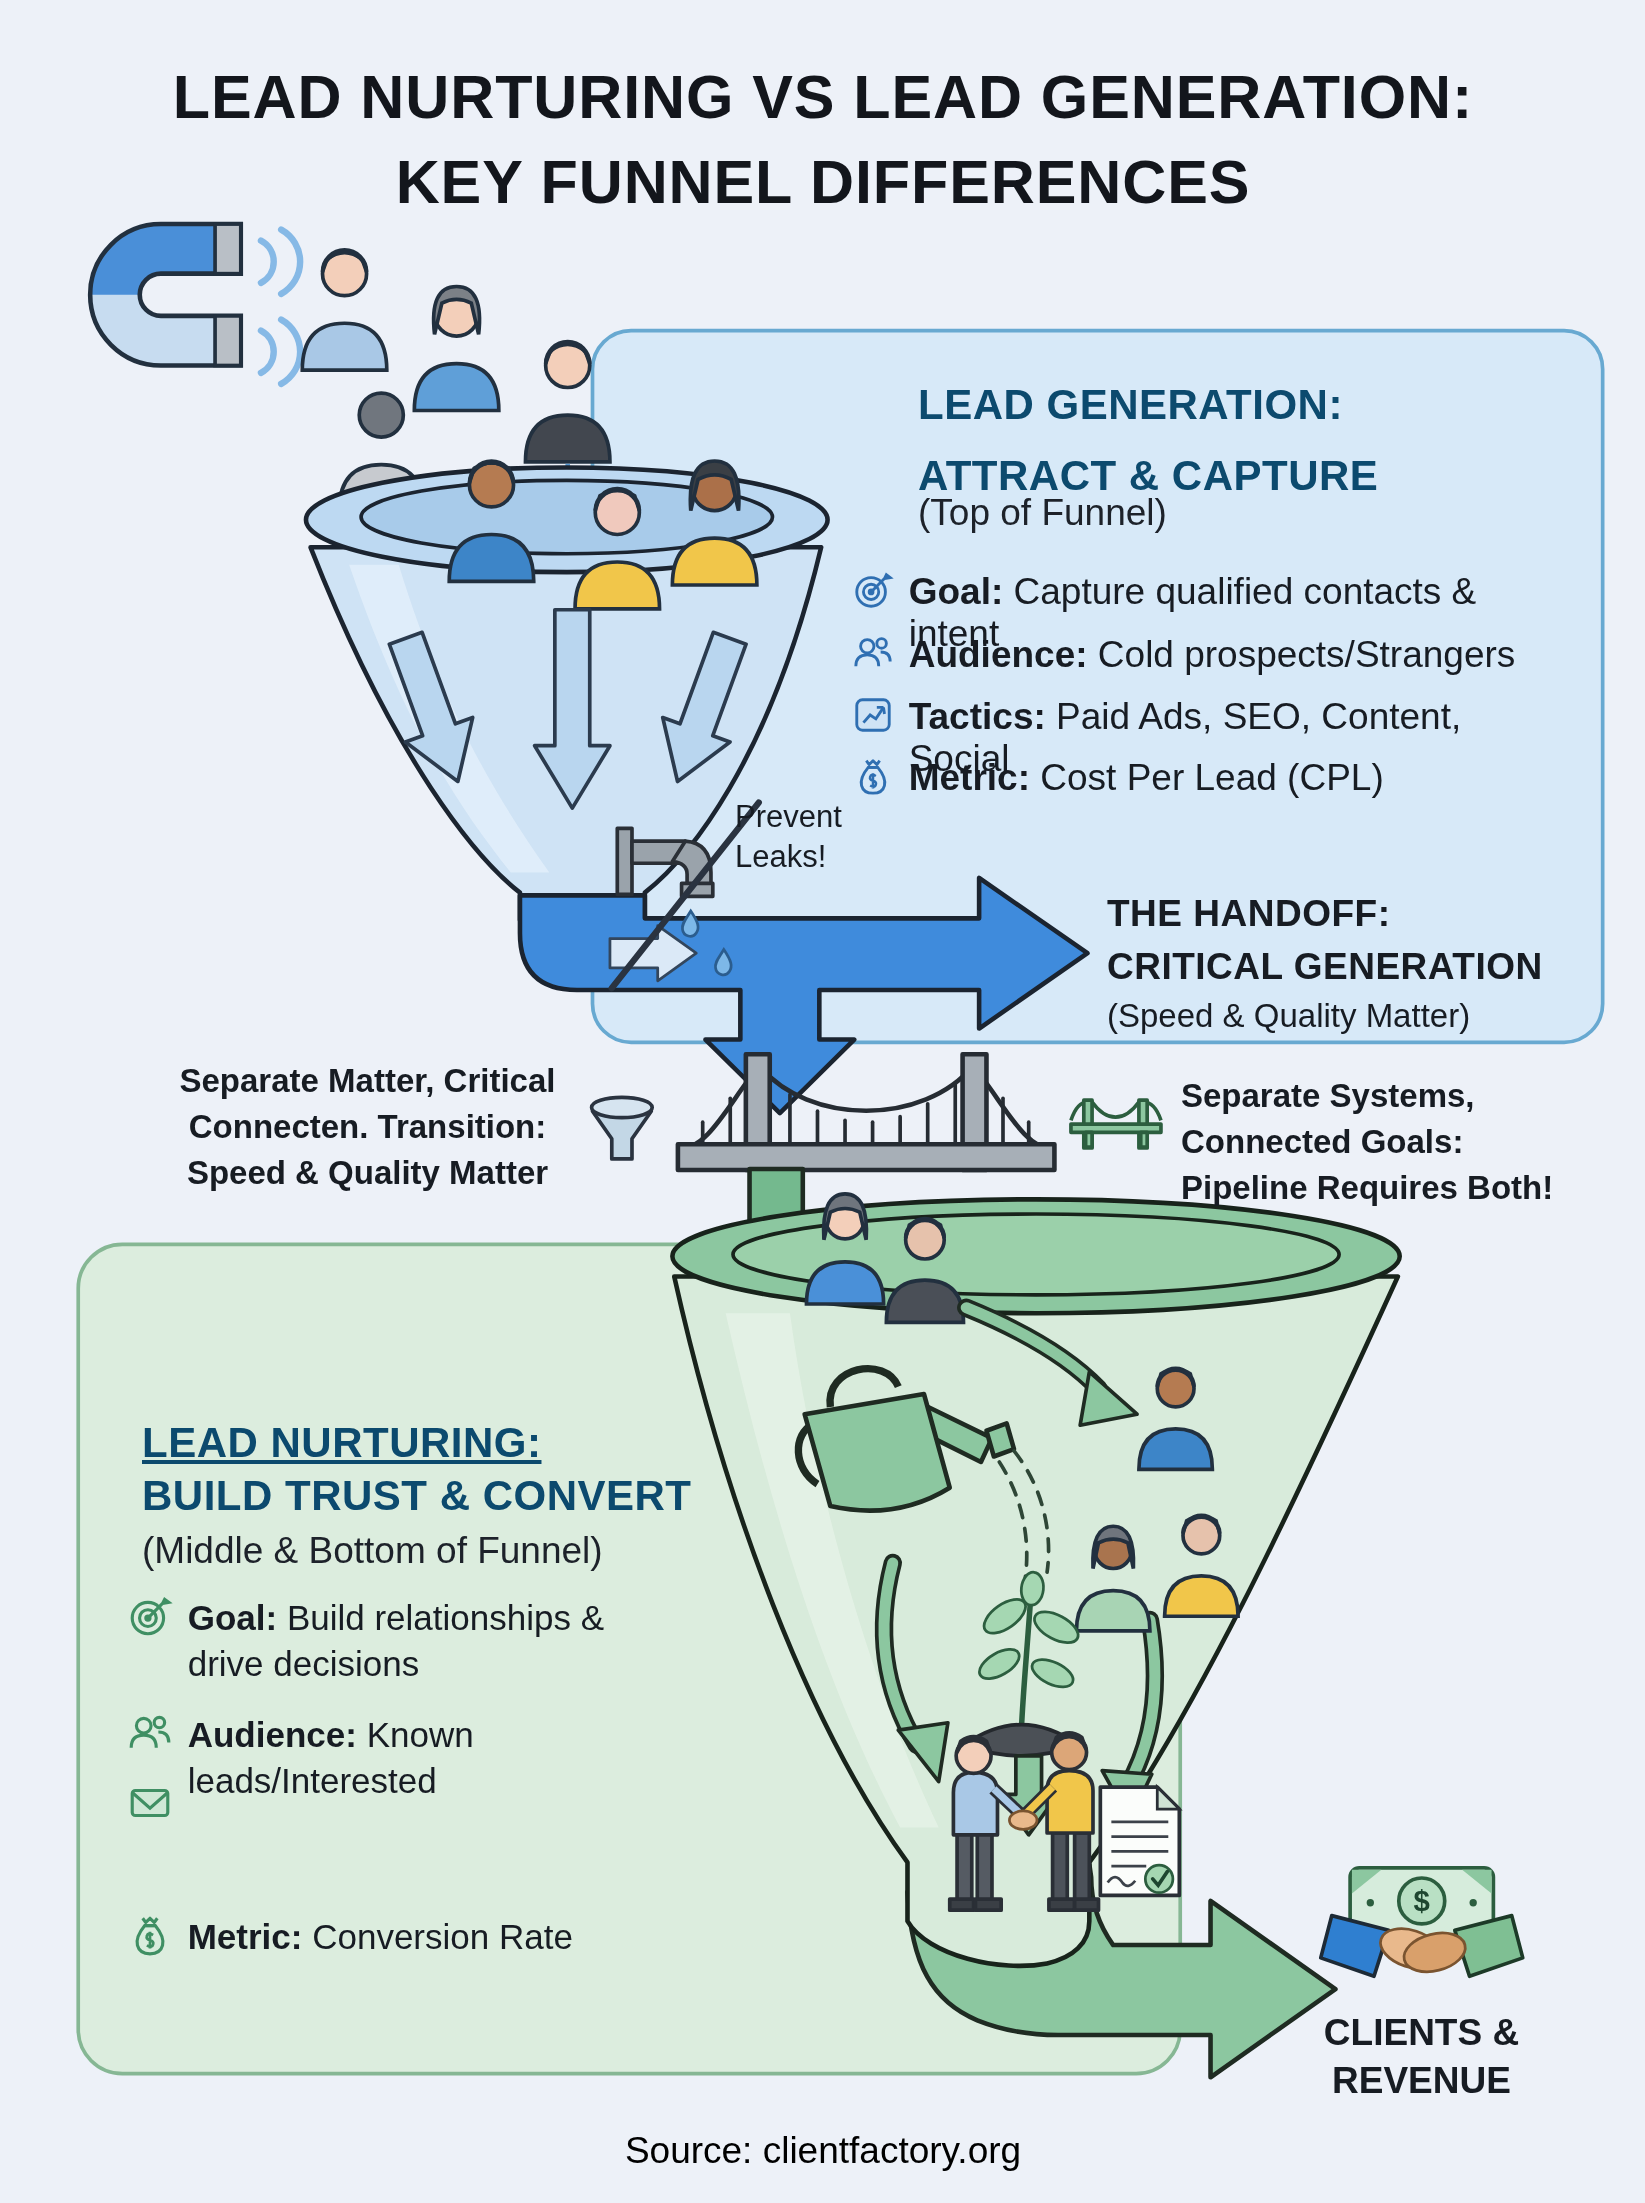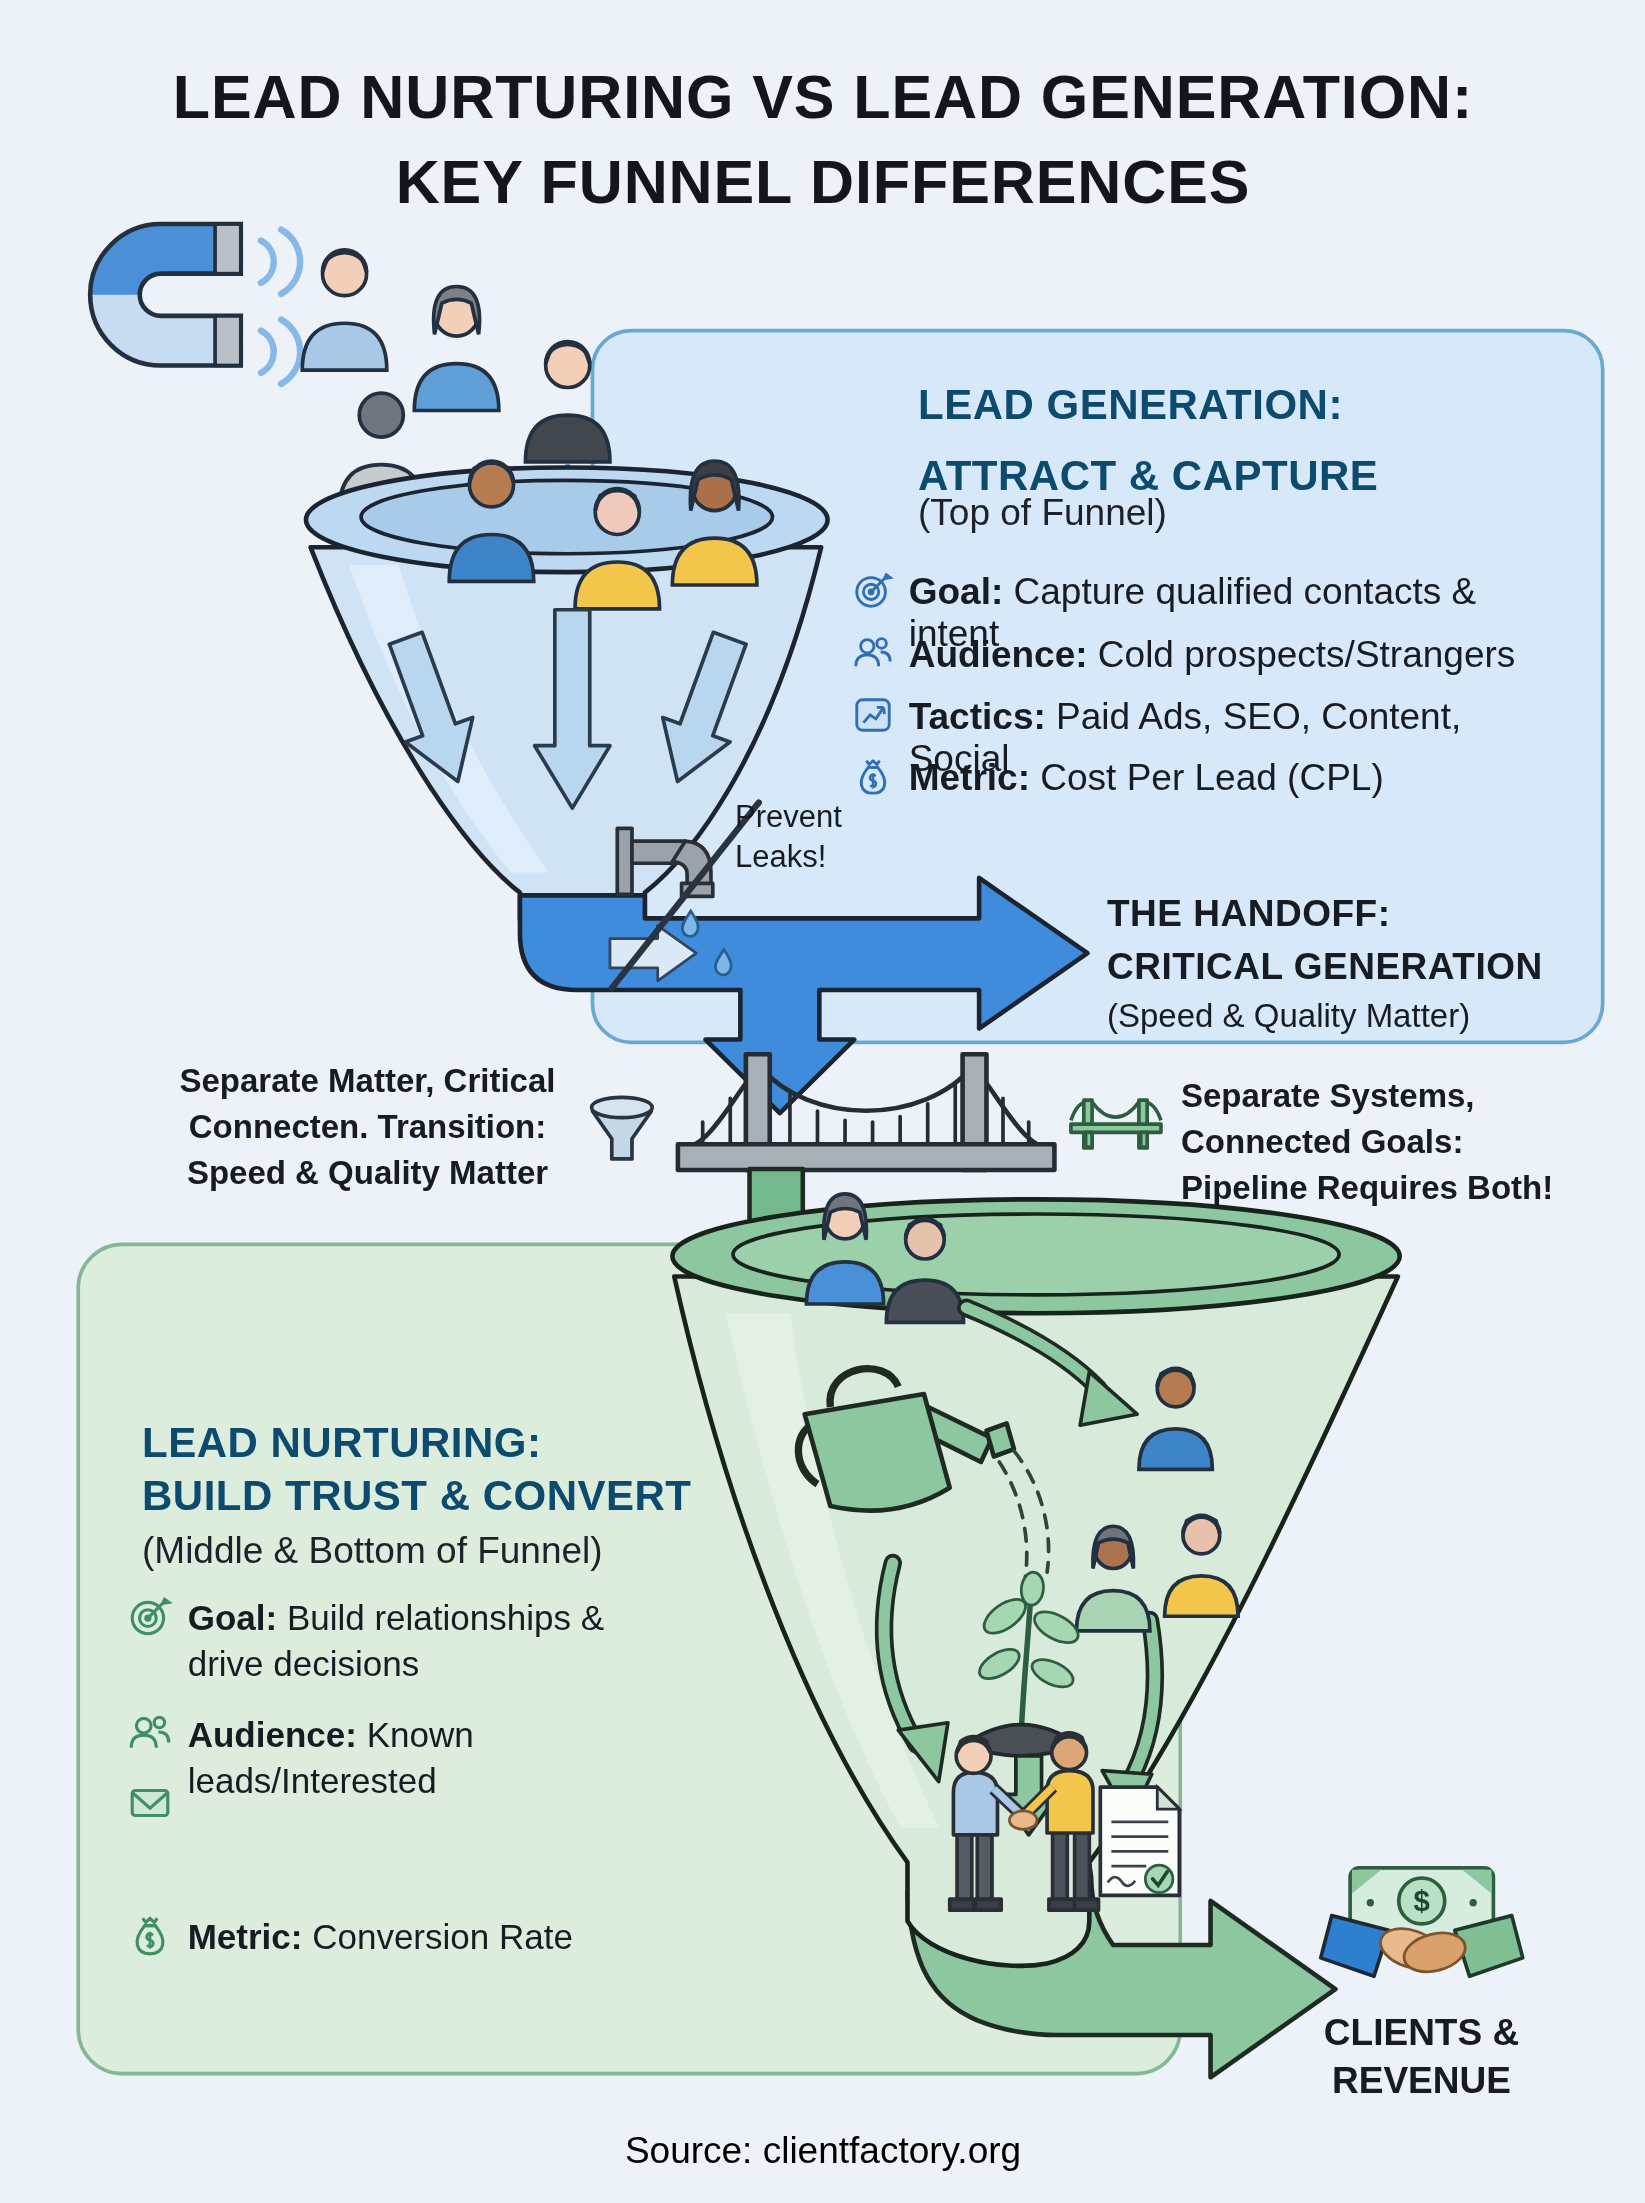--- a/index.html
+++ b/index.html
@@ -337,21 +337,21 @@
     <div>Separate Matter, Critical</div>
     <div>Connecten. Transition:</div>
     <div>Speed &amp; Quality Matter</div>
   </div>
   <div class="abs note" style="left:1181px;top:1073px;width:441px;">
     <div>Separate Systems,</div>
     <div>Connected Goals:</div>
     <div>Pipeline Requires Both!</div>
   </div>
 
-  <div class="abs h-bold" style="left:142px;top:1419px;">LEAD NURTURING:</div>
+  <div class="abs h-bold" style="left:142px;top:1419px;text-decoration:underline;">LEAD NURTURING:</div>
   <div class="abs h-bold" style="left:142px;top:1472px;">BUILD TRUST &amp; CONVERT</div>
   <div class="abs h-sub" style="left:142px;top:1530px;">(Middle &amp; Bottom of Funnel)</div>
 
   <div class="abs item green" style="left:127px;top:1593px;width:514px;">
     <span class="ic">
       <svg width="46" height="46" viewBox="0 0 44 44" fill="none" stroke="#3f8f63" stroke-width="3">
         <circle cx="20" cy="24" r="15"></circle>
           <circle cx="20" cy="24" r="8"></circle>
           <circle cx="20" cy="24" r="2" fill="#3f8f63"></circle>
         <path d="M 20,24 L 34,10 M 34,10 l 6,-1 -4,-3 z" stroke-width="3"></path>

